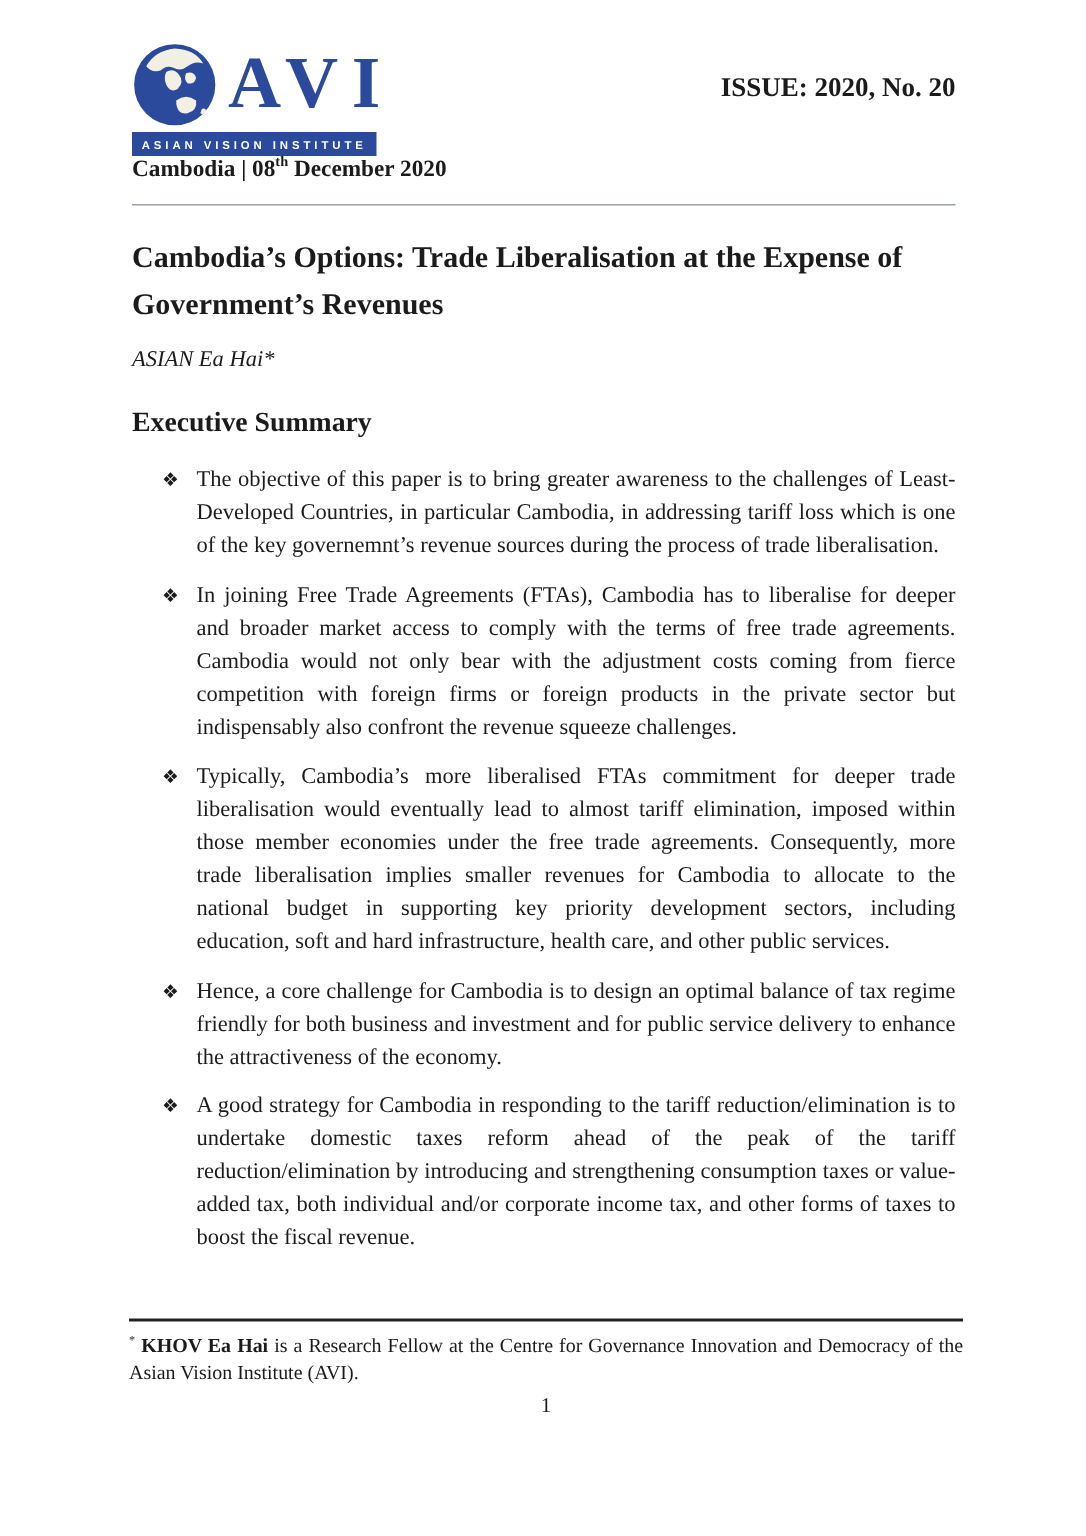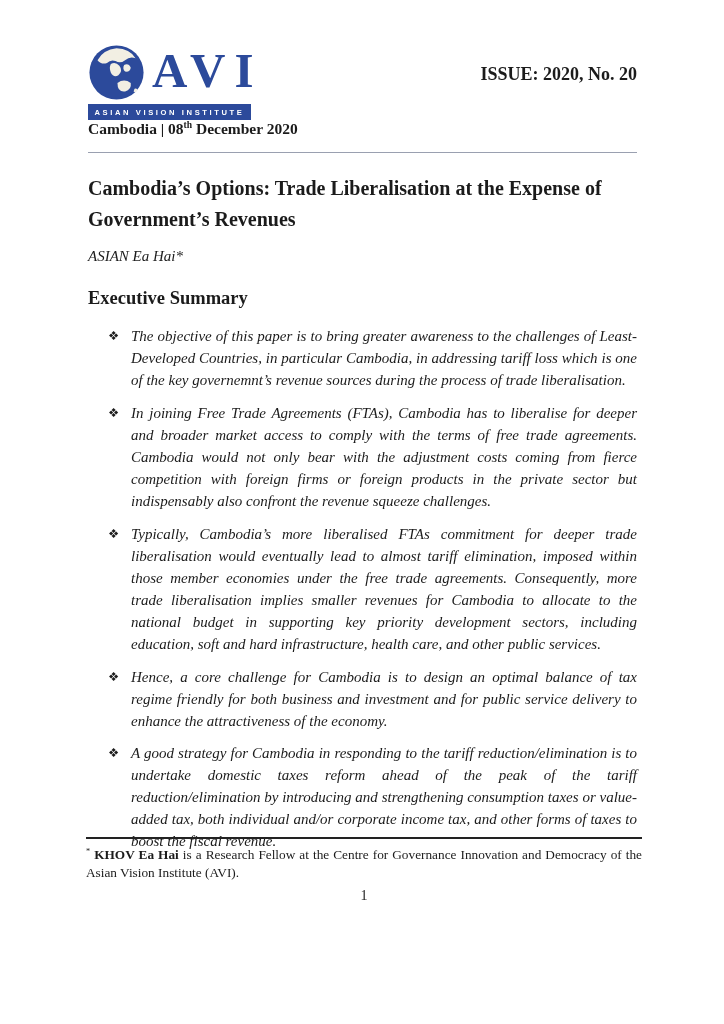--- a/index.html
+++ b/index.html
@@ -9,21 +9,21 @@
     --rule-black:#222222;
   }
   *{box-sizing:border-box;}
   html,body{margin:0;padding:0;background:#ffffff;}
   .page{
     position:relative;
     width:724px;height:968px;
     background:#ffffff;
     font-family:"Liberation Serif", serif;
     color:#1b1b1b;
-    padding:44px 87px 0 88px;
+    padding:28px 87px 0 88px;
     overflow:hidden;
   }
   
   .top{display:flex;justify-content:space-between;align-items:flex-start;}
   .logo{display:inline-block;}
   .logo-row{display:flex;align-items:center;gap:7px;}
   .globe{width:57px;height:57px;flex:0 0 57px;}
   .logo-acronym{
     font-family:"Liberation Serif", serif;
     font-weight:bold;color:var(--brand-blue);
@@ -49,23 +49,23 @@
   
   .article-title{margin:20px 0 0;font-size:20px;font-weight:bold;line-height:1.55;}
   .author{margin-top:13px;font-style:italic;font-size:15px;}
   .section-heading{margin:23px 0 0;font-size:18.5px;font-weight:bold;}
   .bullets{list-style:none;margin:17px 0 0;padding:0 0 0 20px;}
   .bullet{display:flex;margin-bottom:11px;}
   .glyph{
     flex:0 0 23px;width:23px;font-size:12.5px;padding-top:2px;
     font-family:"DejaVu Sans", sans-serif;color:#1b1b1b;
   }
-  .btext{flex:1;font-size:15px;line-height:1.465;text-align:justify;font-style:italic;}
+  .btext{flex:1;font-size:15px;line-height:1.465;text-align:justify;}
   
-  .foot{position:absolute;left:86px;right:82px;top:837px;}
+  .foot{position:absolute;left:86px;right:82px;top:879px;}
   .divider-thick{border:0;border-top:2.5px solid var(--rule-black);margin:0;}
   .footnote{margin:7px 0 0;font-size:13.3px;line-height:1.33;text-align:justify;}
   .footnote sup{padding-right:4px;}
   .pagenum{margin-top:7px;text-align:center;font-size:14px;}
 </style>
 </head>
 <body>
 
 <div class="page">
 

